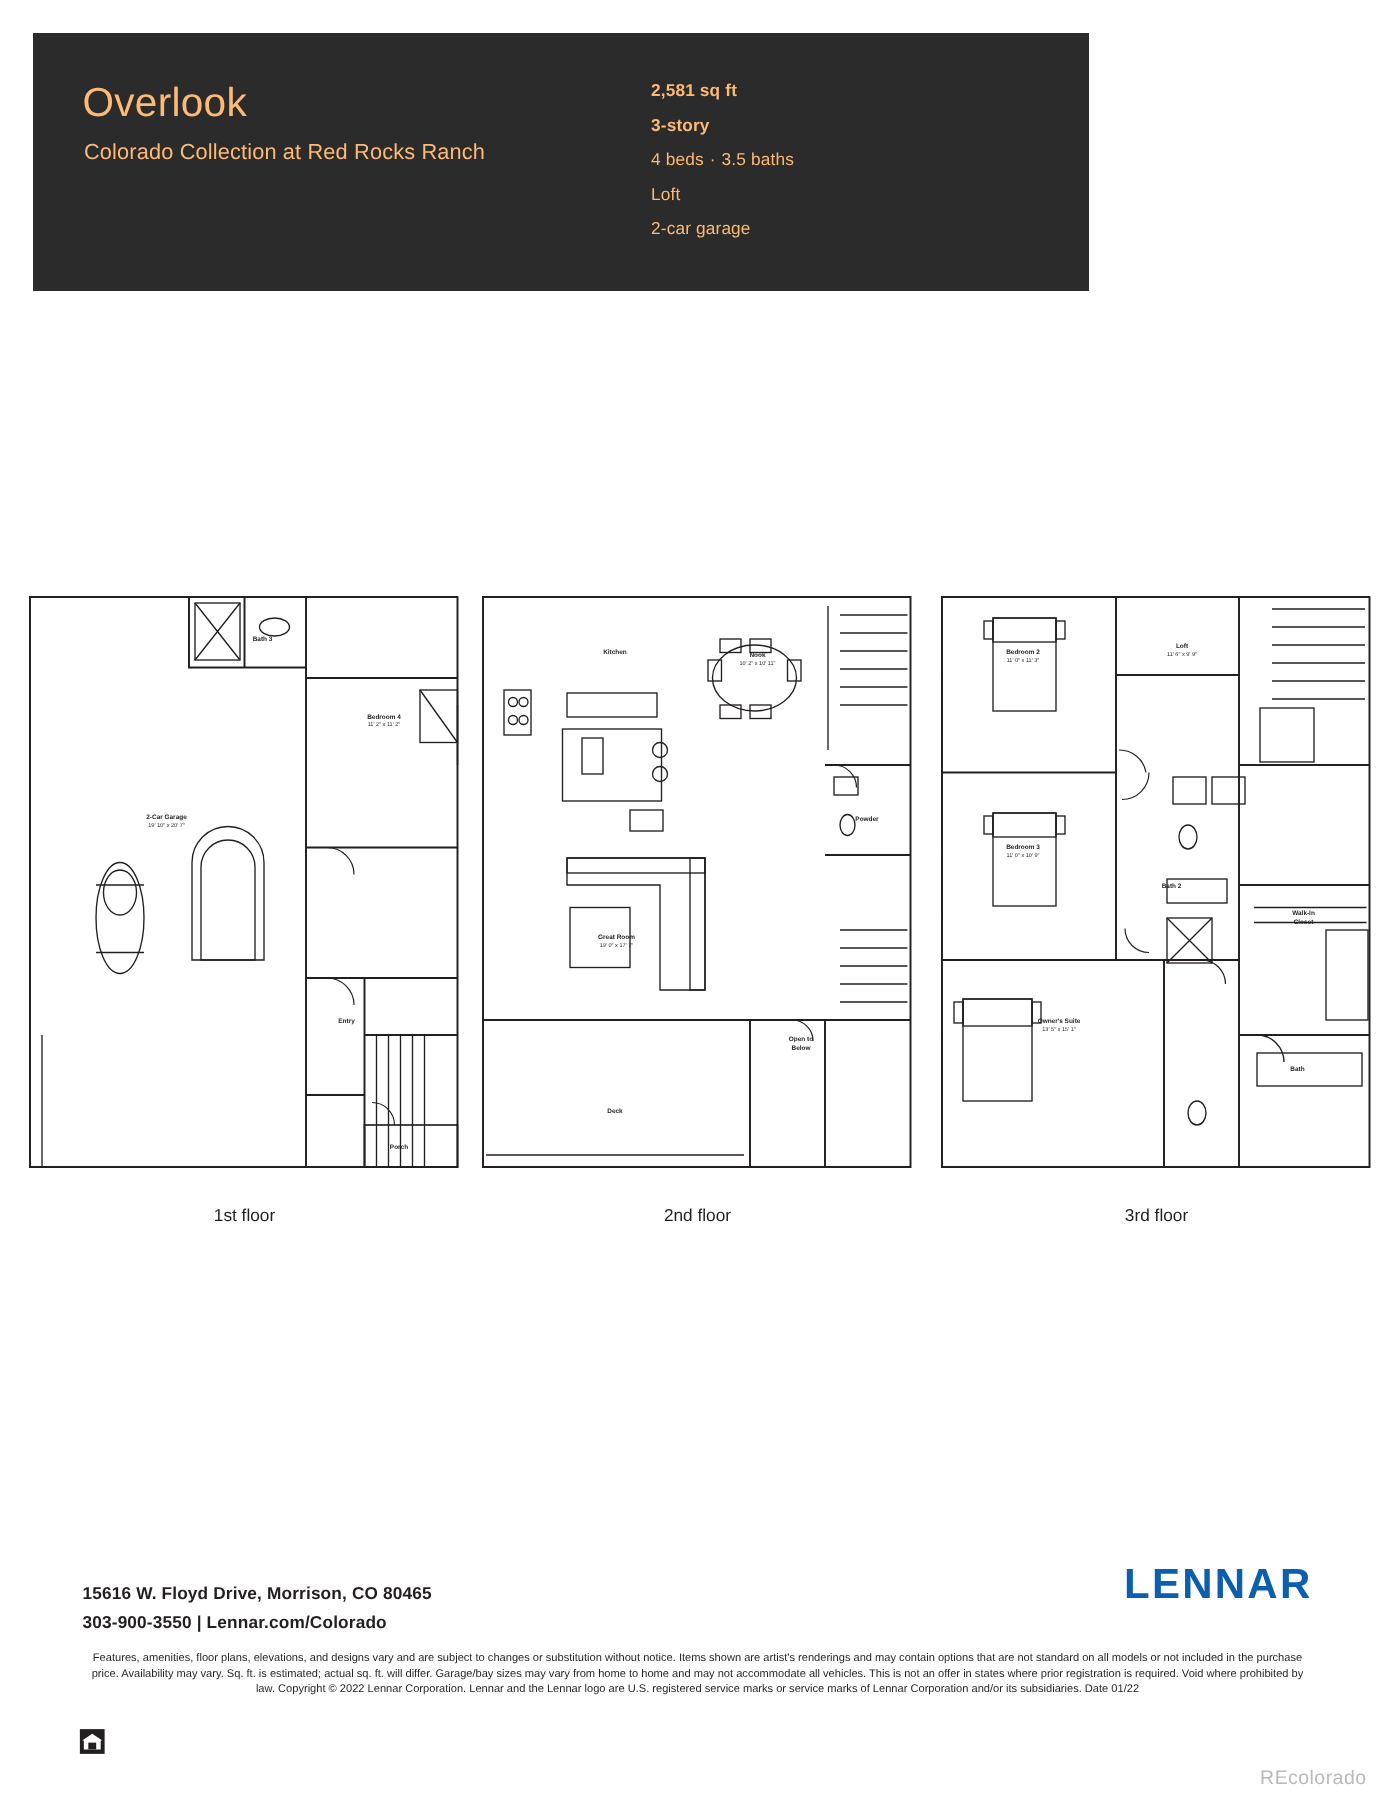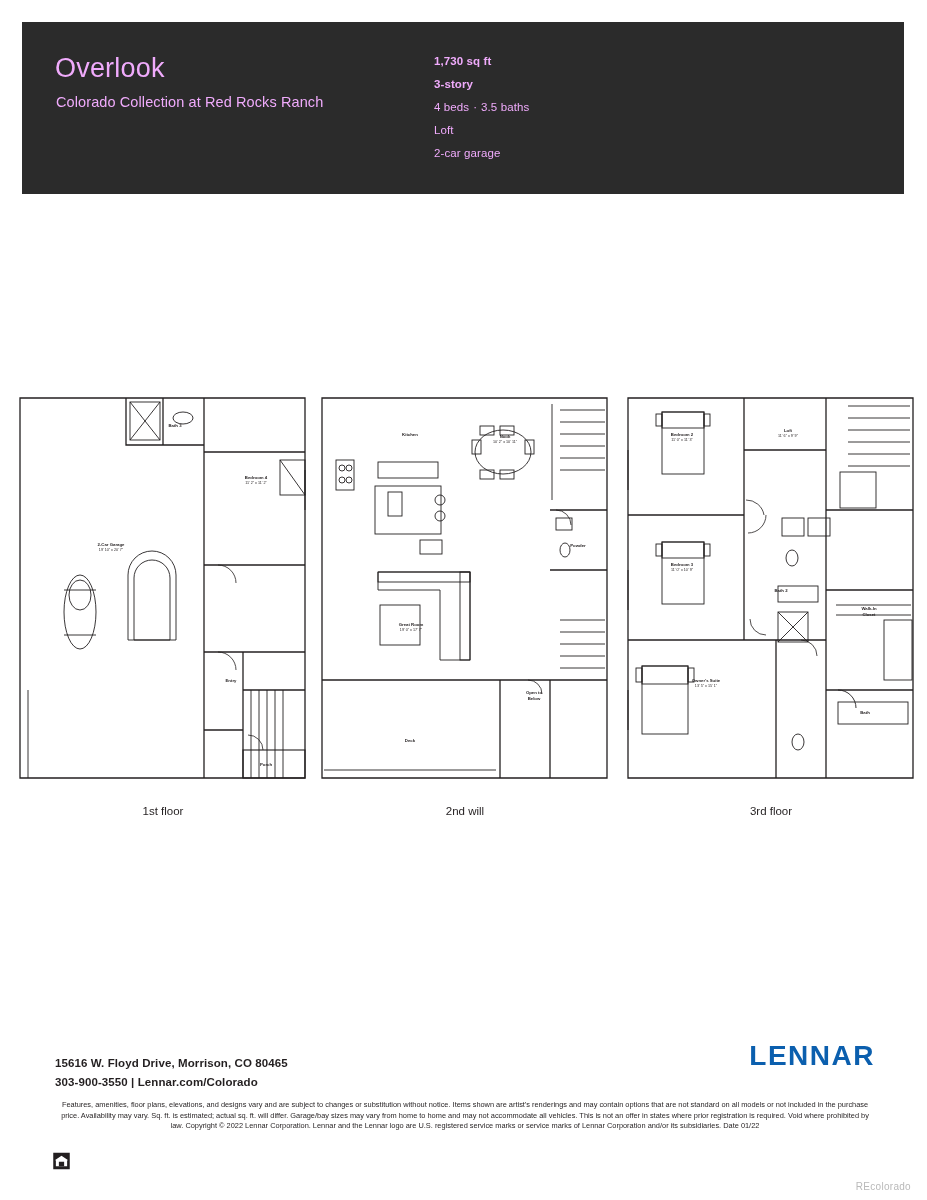--- a/index.html
+++ b/index.html
@@ -14,24 +14,24 @@
     font-family: "Liberation Sans", sans-serif;
     color: #231f20;
     overflow: hidden;
   }
 
   
   .header-band {
     position: absolute;
     left: 22px;
     top: 22px;
-    width: 882px;
+    width: 704px;
     height: 172px;
     background: #2b2b2b;
-    color: #f0abfc;
+    color: #fdba74;
   }
   .header-title {
     position: absolute;
     left: 33px;
     top: 32px;
     font-size: 27px;
     font-weight: 400;
     letter-spacing: 0.2px;
     line-height: 1.1;
   }
@@ -140,33 +140,33 @@
     position: absolute;
     left: 52px;
     top: 1152px;
     width: 19px;
     height: 18px;
   }
   .watermark {
     position: absolute;
     right: 16px;
     bottom: 8px;
-    font-size: 10px;
+    font-size: 13px;
     color: #b9b9b9;
     letter-spacing: 0.3px;
   }
 </style>
 </head>
 <body>
 
 <div class="header-band">
   <div class="header-title">Overlook</div>
   <div class="header-subtitle">Colorado Collection at Red Rocks Ranch</div>
   <div class="specs">
-    <div class="spec-line bold">1,730 sq ft</div>
+    <div class="spec-line bold">2,581 sq ft</div>
     <div class="spec-line bold">3-story</div>
     <div class="spec-line">
       <span>4 beds</span><span class="spec-dot">·</span><span>3.5 baths</span>
     </div>
     <div class="spec-line">Loft</div>
     <div class="spec-line">2-car garage</div>
   </div>
 </div>
 
 <div class="plans">
@@ -320,21 +320,21 @@
       <span class="dim">19' 0" x 17' 7"</span>
     </div>
     <div class="room-label" style="left:214px; top:300px;">
       Open to
       <span class="dim" style="font-weight:bold; font-size:4.3px;">Below</span>
     </div>
     <div class="room-label" style="left:90px; top:348px;">
       <span>Deck</span>
     </div>
 
-    <div class="plan-caption">2nd will</div>
+    <div class="plan-caption">2nd floor</div>
   </div>
 
   <div class="plan" style="left:626px; width:290px; height:440px;">
     <svg class="fp" width="290" height="400" viewBox="0 0 290 400">
       <g fill="none" stroke="#231f20" stroke-width="1.3">
         <path d="M2 8 L287 8 L287 388 L2 388 L2 8 Z"></path>
         <path d="M2 125 L118 125"></path>
         <path d="M118 8 L118 250"></path>
         <path d="M2 250 L200 250"></path>
         <path d="M200 8 L200 388"></path>

